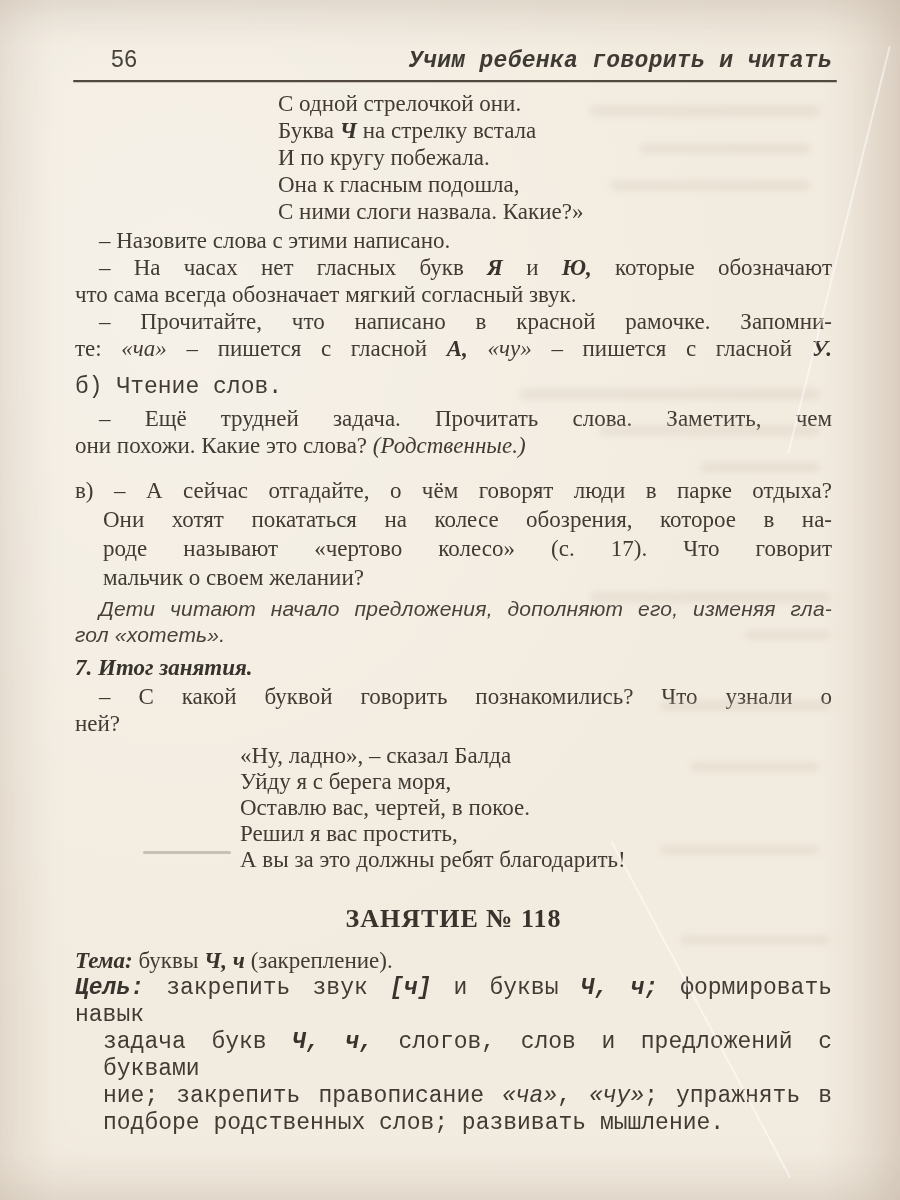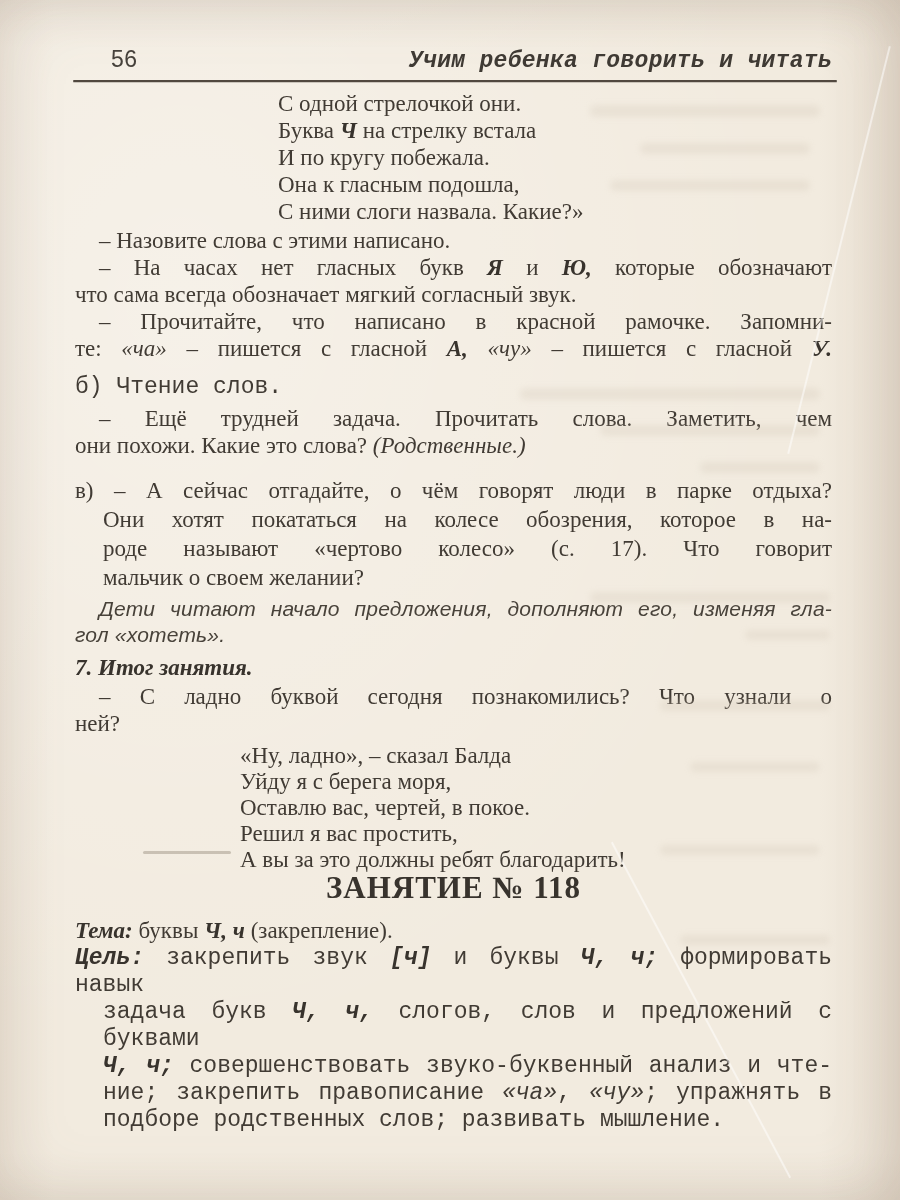--- a/index.html
+++ b/index.html
@@ -103,40 +103,39 @@
         <div class="line l" style="margin-left: 28px;"><span>мальчик о своем желании?</span></div>
       </div>
       <div class="block note" style="margin-top: 4px; font-size: 21px; line-height: 26px;">
         <div class="line j" style="text-indent: 24px;"><span>Дети читают начало предложения, дополняют его, изменяя гла-</span></div>
         <div class="line l"><span>гол «хотеть».</span></div>
       </div>
       <div class="block para" style="margin-top: 6px;">
         <div class="line l"><span class="b i">7. Итог занятия.</span></div>
       </div>
       <div class="block para" style="margin-top: 2px;">
-        <div class="line j" style="text-indent: 24px;"><span>– С ладно буквой сегодня познакомились? Что узнали о</span></div>
+        <div class="line j" style="text-indent: 24px;"><span>– С какой буквой говорить познакомились? Что узнали о</span></div>
         <div class="line l"><span>ней?</span></div>
       </div>
       <div class="block poem" style="margin-top: 6px; margin-left: 165px; line-height: 26px;">
         <div class="line l"><span>«Ну, ладно», – сказал Балда</span></div>
         <div class="line l"><span>Уйду я с берега моря,</span></div>
         <div class="line l"><span>Оставлю вас, чертей, в покое.</span></div>
         <div class="line l"><span>Решил я вас простить,</span></div>
         <div class="line l"><span>А вы за это должны ребят благодарить!</span></div>
       </div>
-      <div class="block heading-center" style="font-size: 31px; line-height: 30px;">
+      <div class="block heading-center" style="margin-top: 31px; font-size: 26px; line-height: 30px;">
         <div class="line l"><span class="b">ЗАНЯТИЕ № 118</span></div>
       </div>
       <div class="block para" style="margin-top: 13px; line-height: 28px;">
         <div class="line l"><span class="b i">Тема:</span><span> буквы </span><span class="b i">Ч, ч</span><span> (закрепление).</span></div>
       </div>
       <div class="block para" style="margin-top: 0px; line-height: 27px; font-family: Liberation Mono, monospace;">
         <div class="line j"><span class="b i">Цель:</span><span> закрепить звук </span><span class="b i">[ч]</span><span> и буквы </span><span class="b i">Ч, ч;</span><span> формировать навык</span></div>
         <div class="line j" style="margin-left: 28px;"><span>задача букв </span><span class="b i">Ч, ч,</span><span> слогов, слов и предложений с буквами</span></div>
-        <div class="line j" style="margin-left: 28px;"><span class="b i">Ч, ч;</span><span> совершенствовать звуко-буквенный анализ и чте-</span></div>
         <div class="line j" style="margin-left: 28px;"><span>ние; закрепить правописание </span><span class="i">«ча»</span><span>, </span><span class="i">«чу»</span><span>; упражнять в</span></div>
         <div class="line l" style="margin-left: 28px;"><span>подборе родственных слов; развивать мышление.</span></div>
       </div>
     </main>
 
   <div class="ghost" style="left:590px;top:105px;width:230px;height:12px;"></div>
   <div class="ghost" style="left:640px;top:143px;width:170px;height:11px;"></div>
   <div class="ghost" style="left:610px;top:180px;width:200px;height:11px;"></div>
   <div class="ghost" style="left:520px;top:388px;width:300px;height:12px;"></div>
   <div class="ghost" style="left:600px;top:425px;width:220px;height:11px;"></div>

